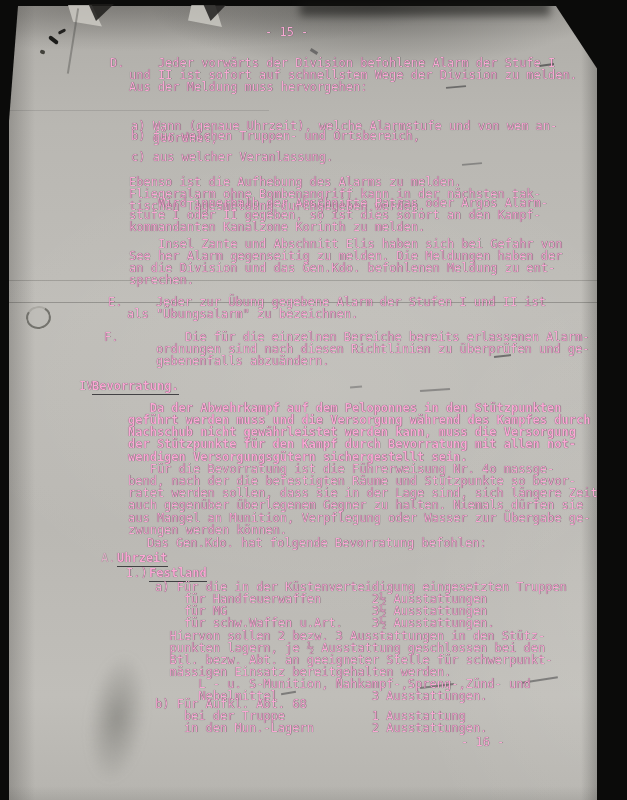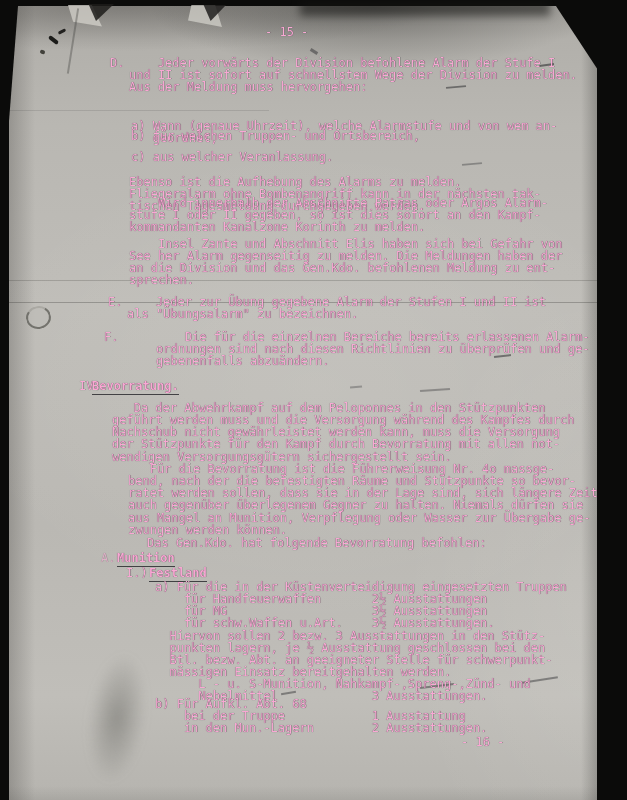--- a/index.html
+++ b/index.html
@@ -98,35 +98,35 @@
 als "Übungsalarm" zu bezeichnen.</div>
 
 <div class="tline" style="left:104px;top:331px;">F.</div>
 <div class="tline" style="left:128px;top:331px;margin-left:28px;">    Die für die einzelnen Bereiche bereits erlassenen Alarm-
 ordnungen sind nach diesen Richtlinien zu überprüfen und ge-
 gebenenfalls abzuändern.</div>
 
 <div class="tline" style="left:79px;top:380px;">IV.</div>
 <div class="tline" style="left:92px;top:380px;"><span class="ul">Bevorratung.</span></div>
 
-<div class="tline" style="left:112px;top:402px;">   Da der Abwehrkampf auf dem Peloponnes in den Stützpunkten
+<div class="tline" style="left:128px;top:402px;font-weight:bold;">   Da der Abwehrkampf auf dem Peloponnes in den Stützpunkten
 geführt werden muss und die Versorgung während des Kampfes durch
 Nachschub nicht gewährleistet werden kann, muss die Versorgung
 der Stützpunkte für den Kampf durch Bevorratung mit allen not-
 wendigen Versorgungsgütern sichergestellt sein.</div>
 <div class="tline" style="left:128px;top:463px;">   Für die Bevorratung ist die Führerweisung Nr. 4o massge-
 bend, nach der die befestigten Räume und Stützpunkte so bevor-
 ratet werden sollen, dass sie in der Lage sind, sich längere Zeit
 auch gegenüber überlegenem Gegner zu halten. Niemals dürfen sie
 aus Mangel an Munition, Verpflegung oder Wasser zur Übergabe ge-
 zwungen werden können.</div>
 <div class="tline" style="left:147px;top:537px;">Das Gen.Kdo. hat folgende Bevorratung befohlen:</div>
 
 <div class="tline dim" style="left:101px;top:552px;">A.</div>
-<div class="tline" style="left:117px;top:552px;"><span class="ul">Munition</span></div>
+<div class="tline" style="left:117px;top:552px;"><span class="ul">Uhrzeit</span></div>
 
 <div class="tline" style="left:126px;top:567px;">I.)</div>
 <div class="tline" style="left:149px;top:567px;"><span class="ul">Festland</span></div>
 
 <div class="tline" style="left:155px;top:581px;">a) Für die in der Küstenverteidigung eingesetzten Truppen
     für Handfeuerwaffen       2½ Ausstattungen
     für MG                    3½ Ausstattungen
     für schw.Waffen u.Art.    3½ Ausstattungen.
   Hiervon sollen 2 bezw. 3 Ausstattungen in den Stütz-
   punkten lagern, je ½ Ausstattung geschlossen bei den

